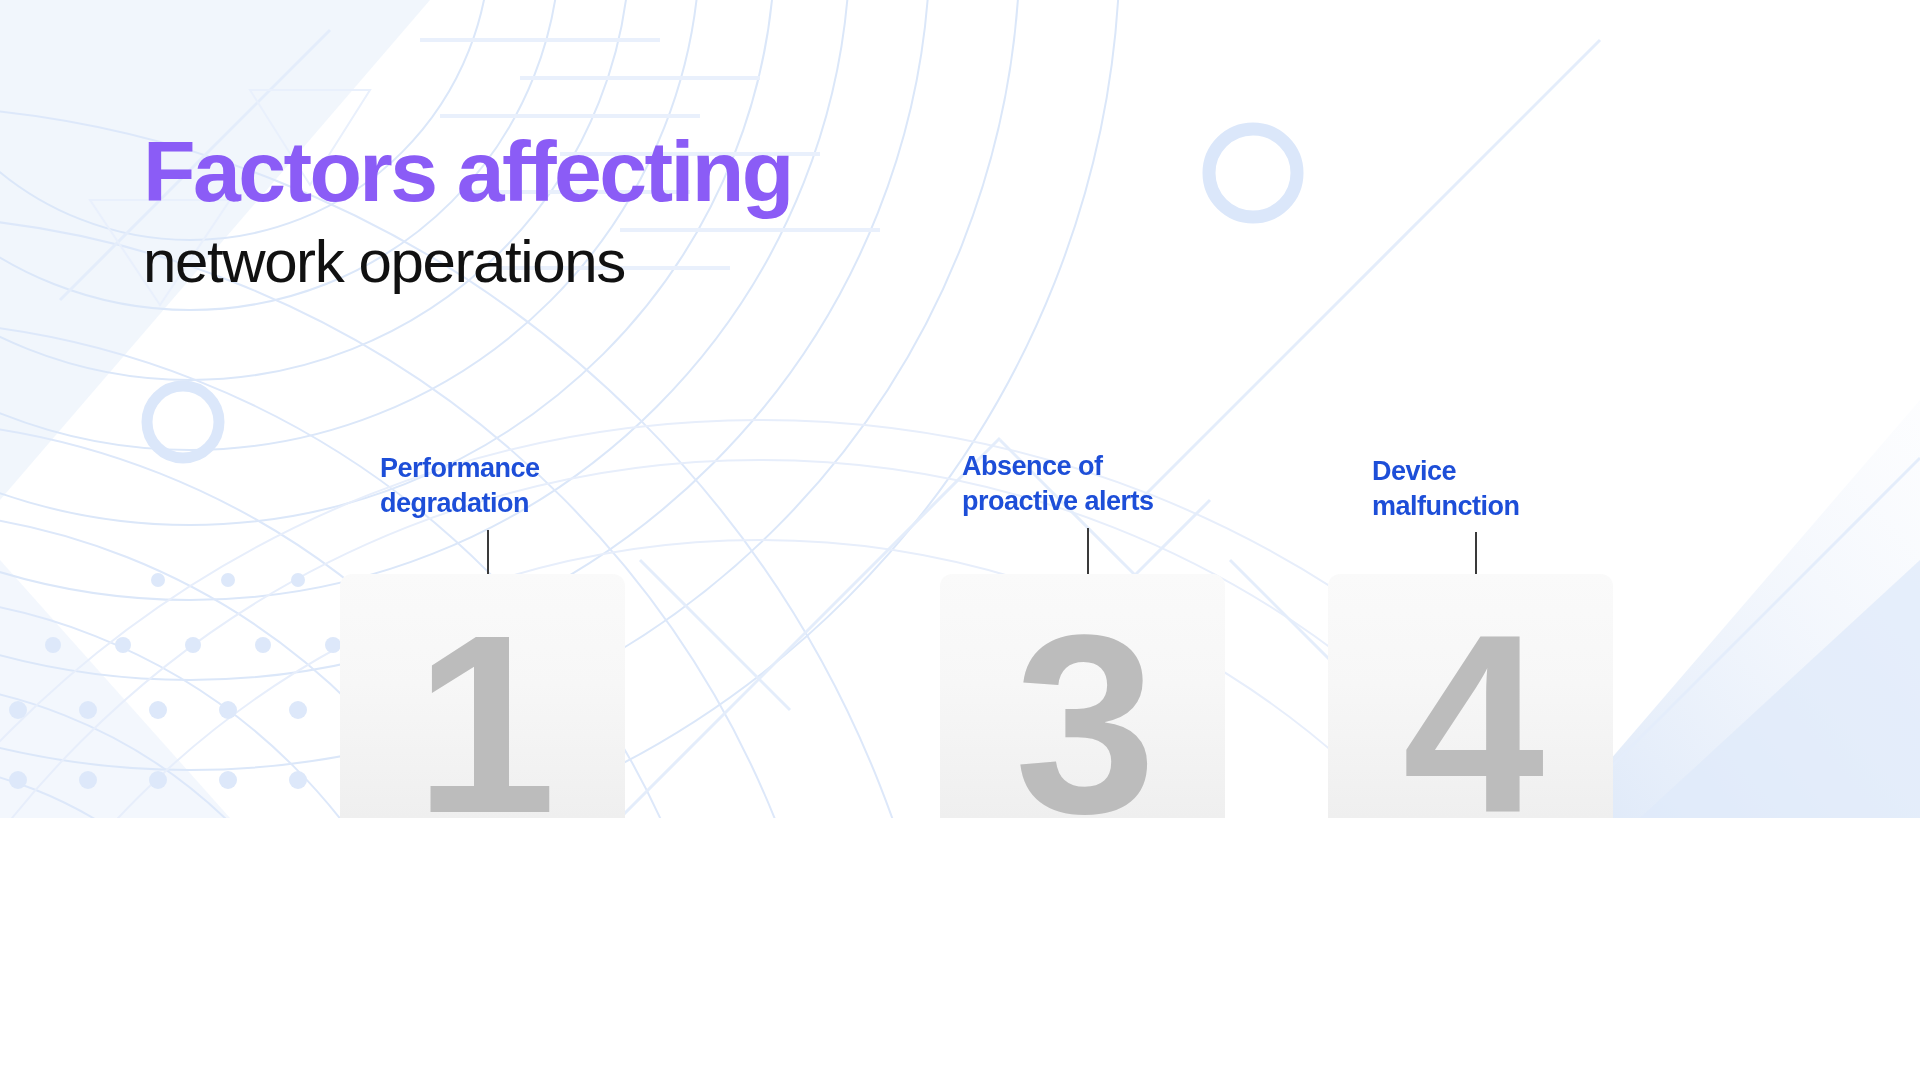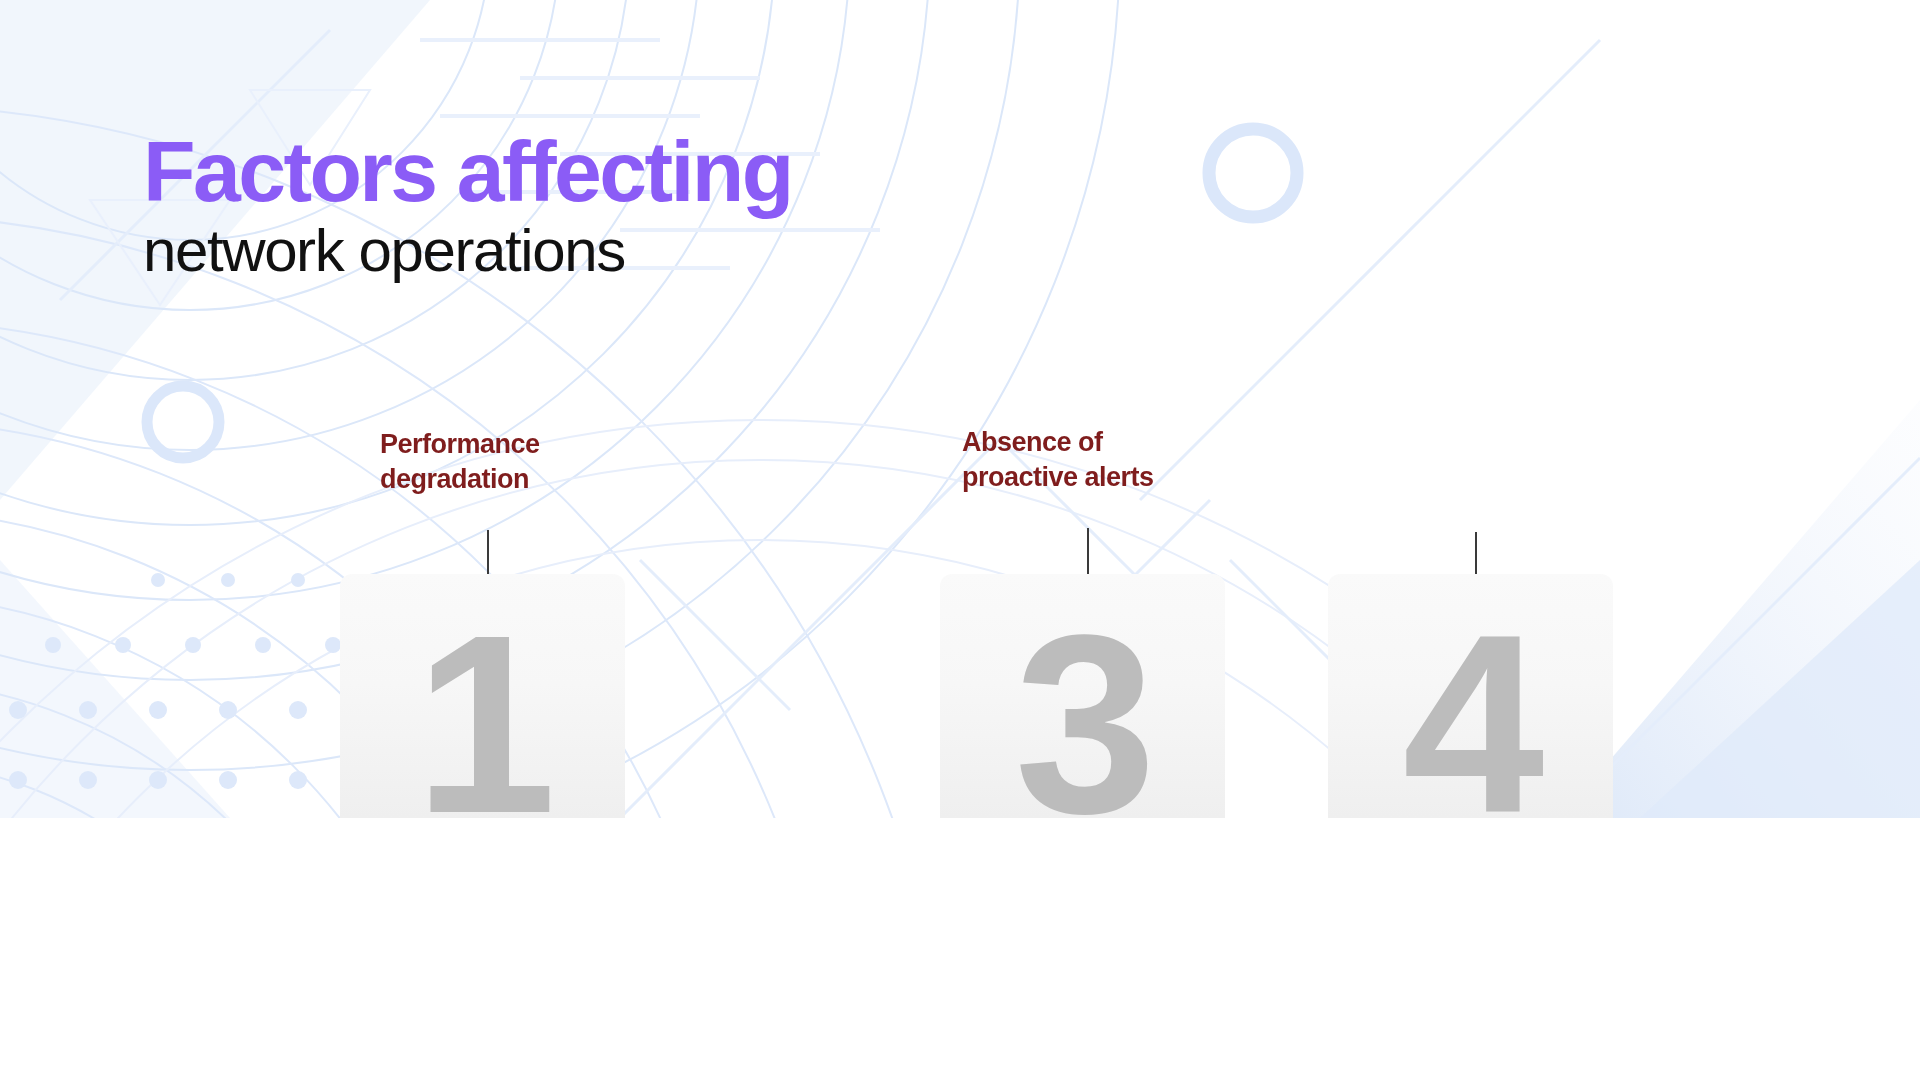--- a/index.html
+++ b/index.html
@@ -48,21 +48,21 @@
     color:#8b5cf6;
     line-height:1.02;
     white-space:nowrap;
   }
   #title-sub {
     font-size:60px;
     font-weight:400;
     letter-spacing:-1.4px;
     color:#111111;
     line-height:1.18;
-    margin-top:0;
+    margin-top:11px;
     white-space:nowrap;
   }
 
   
   #cards {
     position:absolute;
     left:0; top:0;
     width:1920px; height:818px;
     z-index:4;
   }
@@ -98,24 +98,25 @@
     justify-content:center;
     padding-top:22px;
     letter-spacing:-6px;
     user-select:none;
   }
 
   .card-label {
     position:absolute;
     font-size:27px;
     font-weight:700;
-    color:#7f1d1d;
+    color:#1d4ed8;
     line-height:1.28;
     letter-spacing:-0.5px;
     white-space:pre-line;
+    margin-top:24px;
   }
 
   .connector-line {
     position:absolute;
     width:2px;
     background:#3a3a3a;
   }
 
   .connector-dot {
     position:absolute;
@@ -304,20 +305,22 @@
     <div class="card-unit" style="left:940px; width:285px;">
       <div class="card-label" style="left:22px; top:425px; width:300px;">Absence of
 proactive alerts</div>
       <div class="connector-line" style="left:147px; top:528px; height:64px;"></div>
       <div class="connector-dot" style="left:131px; top:578px;"></div>
       <div class="card-panel"></div>
       <div class="card-number">3</div>
     </div>
 
     <div class="card-unit" style="left:1328px; width:285px;">
+      <div class="card-label" style="left:44px; top:430px; width:300px;">Device
+malfunction</div>
       <div class="connector-line" style="left:147px; top:532px; height:60px;"></div>
       <div class="connector-dot" style="left:131px; top:578px;"></div>
       <div class="card-panel"></div>
       <div class="card-number">4</div>
     </div>
 
   </div>
 </div>
 
 <div id="filler"></div>

